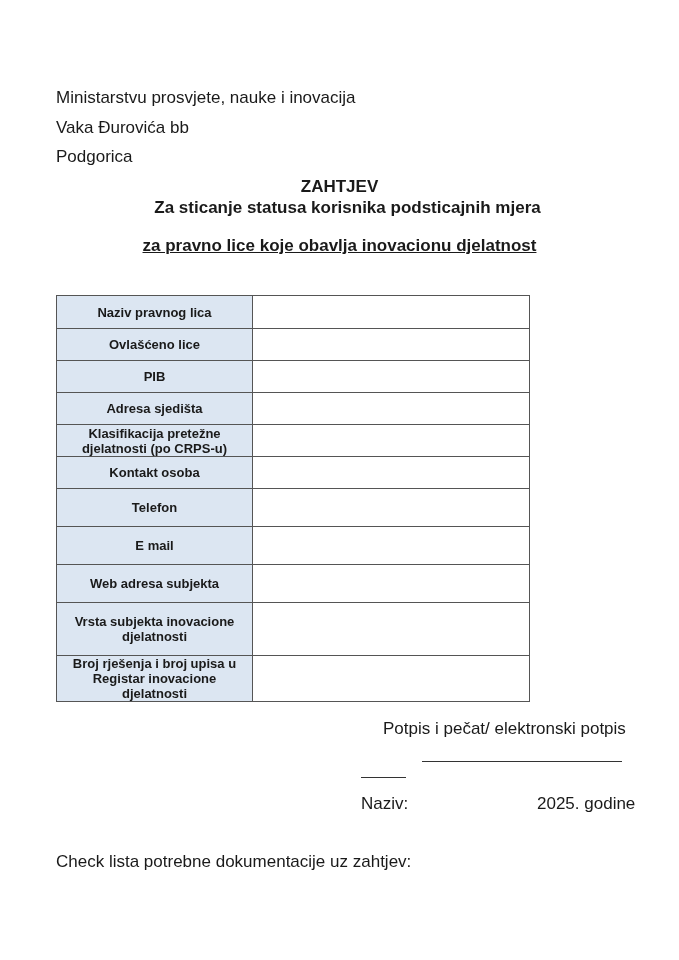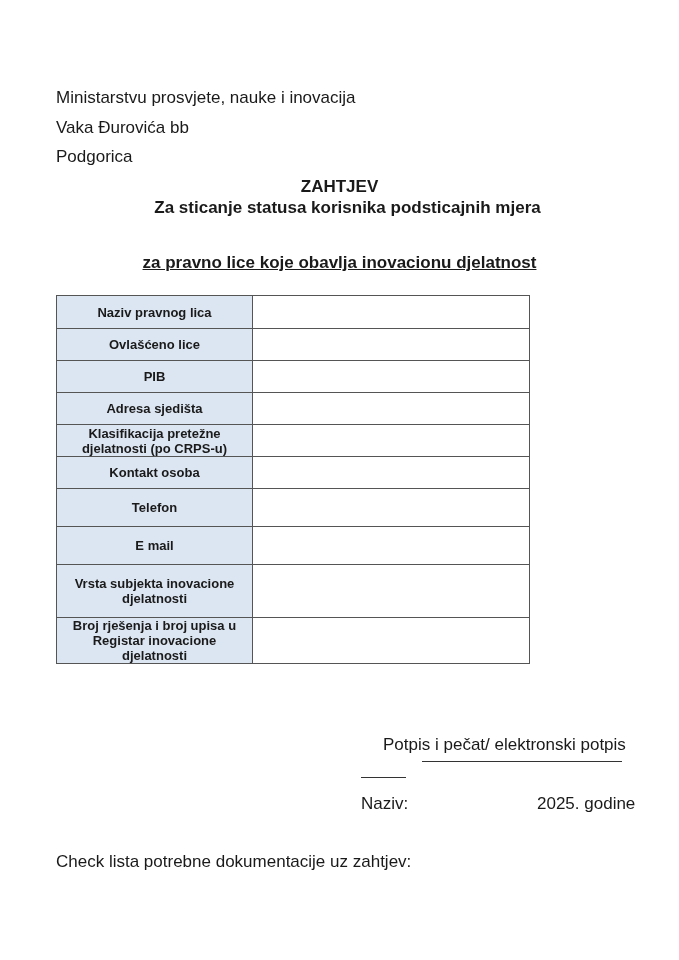--- a/index.html
+++ b/index.html
@@ -2,21 +2,21 @@
 <html><head>
 <meta charset="utf-8">
 <style>
   html, body { margin: 0; padding: 0; background: #ffffff; }
   body { width: 679px; height: 960px; position: relative; overflow: hidden;
          font-family: "Liberation Sans", sans-serif; color: #1a1a1a; }
   .abs { position: absolute; white-space: nowrap; }
   .txt { font-size: 17px; }
   .center { left: 0; width: 679px; text-align: center; }
   .bold { font-weight: bold; }
-  .underline { text-decoration: underline; margin-top: 17px; }
+  .underline { text-decoration: underline; }
 
   table.form { position: absolute; left: 56px; top: 295px; width: 474px;
                border-collapse: collapse; table-layout: fixed; }
   table.form td { border: 1px solid #555; padding: 0; font-size: 13px; }
   table.form td.label { width: 195px; background: #dce6f2; text-align: center;
                         font-weight: bold; line-height: 15px; }
   table.form td.value { background: #ffffff; }
 
   .sigline { position: absolute; height: 0; border-top: 1px solid #333; }
 </style>
@@ -59,29 +59,33 @@
   </tr>
   <tr style="height:38px;">
     <td class="label">Telefon</td>
     <td class="value"></td>
   </tr>
   <tr style="height:38px;margin-top:34px;">
     <td class="label">E mail</td>
     <td class="value"></td>
   </tr>
   <tr style="height:38px;">
+    <td class="label">Web adresa subjekta</td>
+    <td class="value"></td>
+  </tr>
+  <tr style="height:38px;">
     <td class="label" style="padding:11px 10px;">Vrsta subjekta inovacione djelatnosti</td>
     <td class="value"></td>
   </tr>
   <tr style="height:46px;">
     <td class="label" style="padding:0 10px;">Broj rješenja i broj upisa u Registar inovacione djelatnosti</td>
     <td class="value"></td>
   </tr>
 </tbody>
   </table>
 
-<div class="abs txt" style="left:383px; top:719px;margin-top:16px;">Potpis i pečat/ elektronski potpis</div>
+<div class="abs txt" style="left:383px; top:719px;">Potpis i pečat/ elektronski potpis</div>
 <div class="sigline" style="left:422px; top:761px; width:200px;"></div>
 <div class="sigline" style="left:361px; top:777px; width:45px;"></div>
 <div class="abs txt" style="left:361px; top:794px;">Naziv:</div>
 <div class="abs txt" style="left:537px; top:794px;text-align:right;">2025. godine</div>
 
 <div class="abs txt" style="left:56px; top:852px;">Check lista potrebne dokumentacije uz zahtjev:</div>
 
 </body></html>

